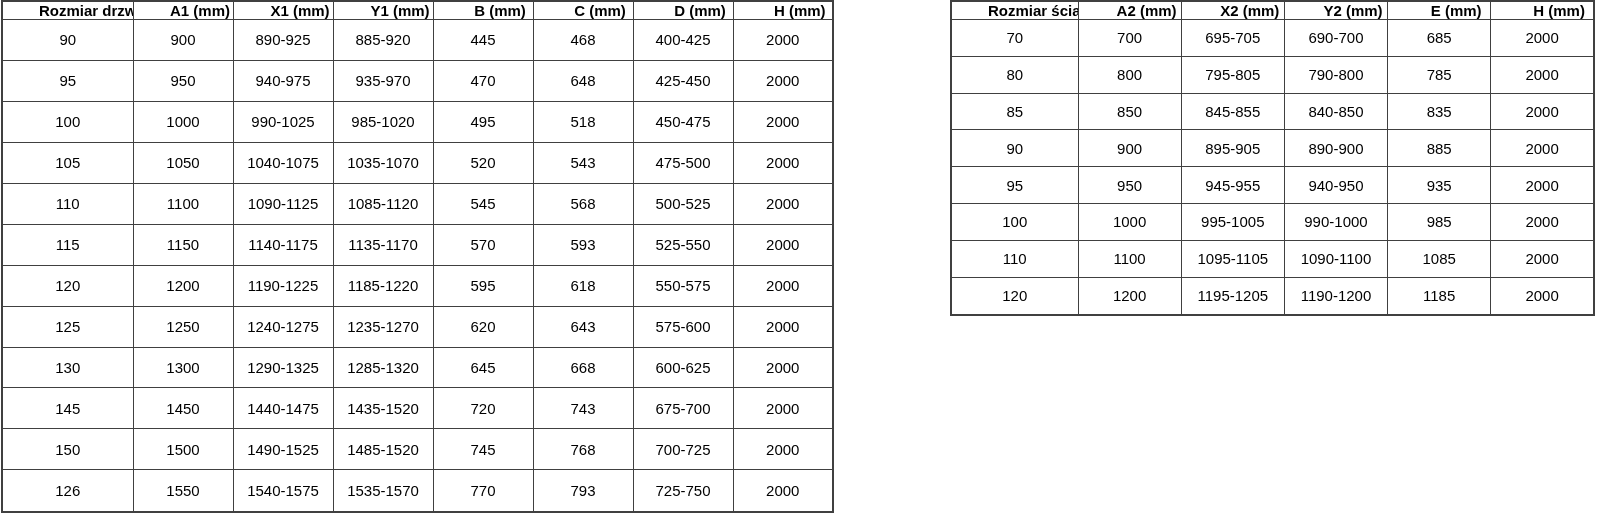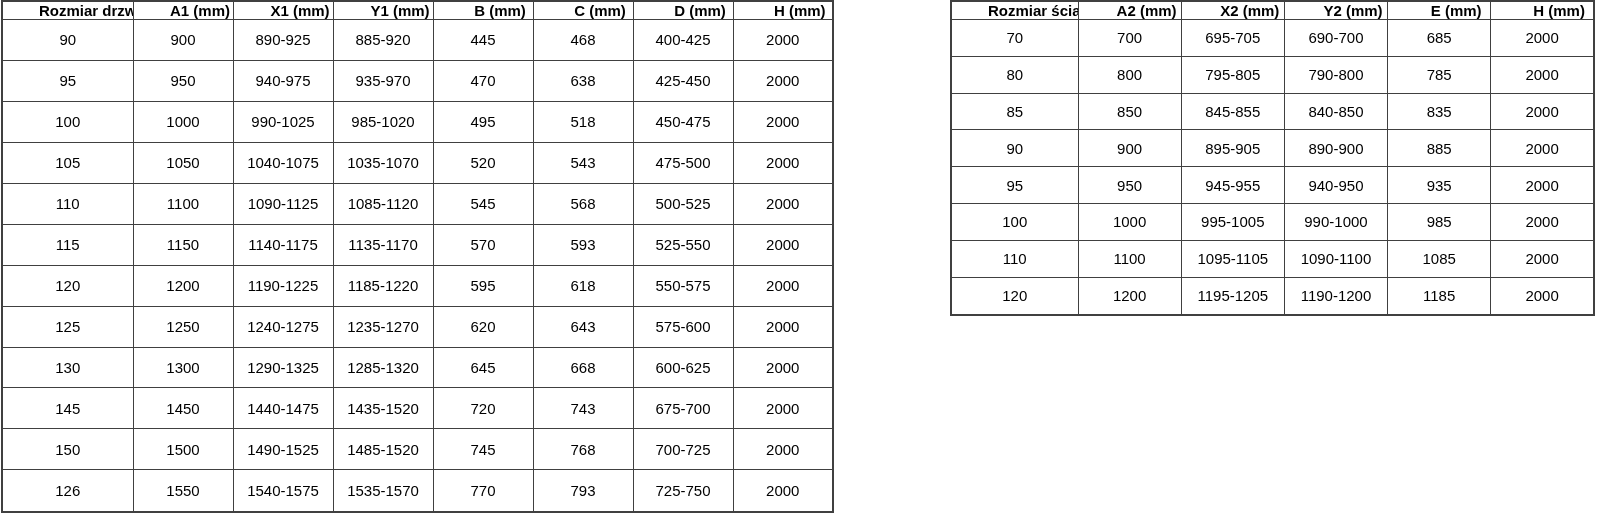--- a/index.html
+++ b/index.html
@@ -81,21 +81,21 @@
           <td>468</td>
           <td>400-425</td>
           <td>2000</td>
         </tr>
         <tr>
           <td>95</td>
           <td>950</td>
           <td>940-975</td>
           <td>935-970</td>
           <td>470</td>
-          <td>638</td>
+          <td>648</td>
           <td>425-450</td>
           <td>2000</td>
         </tr>
         <tr>
           <td>100</td>
           <td>1000</td>
           <td>990-1025</td>
           <td>985-1020</td>
           <td>495</td>
           <td>518</td>

